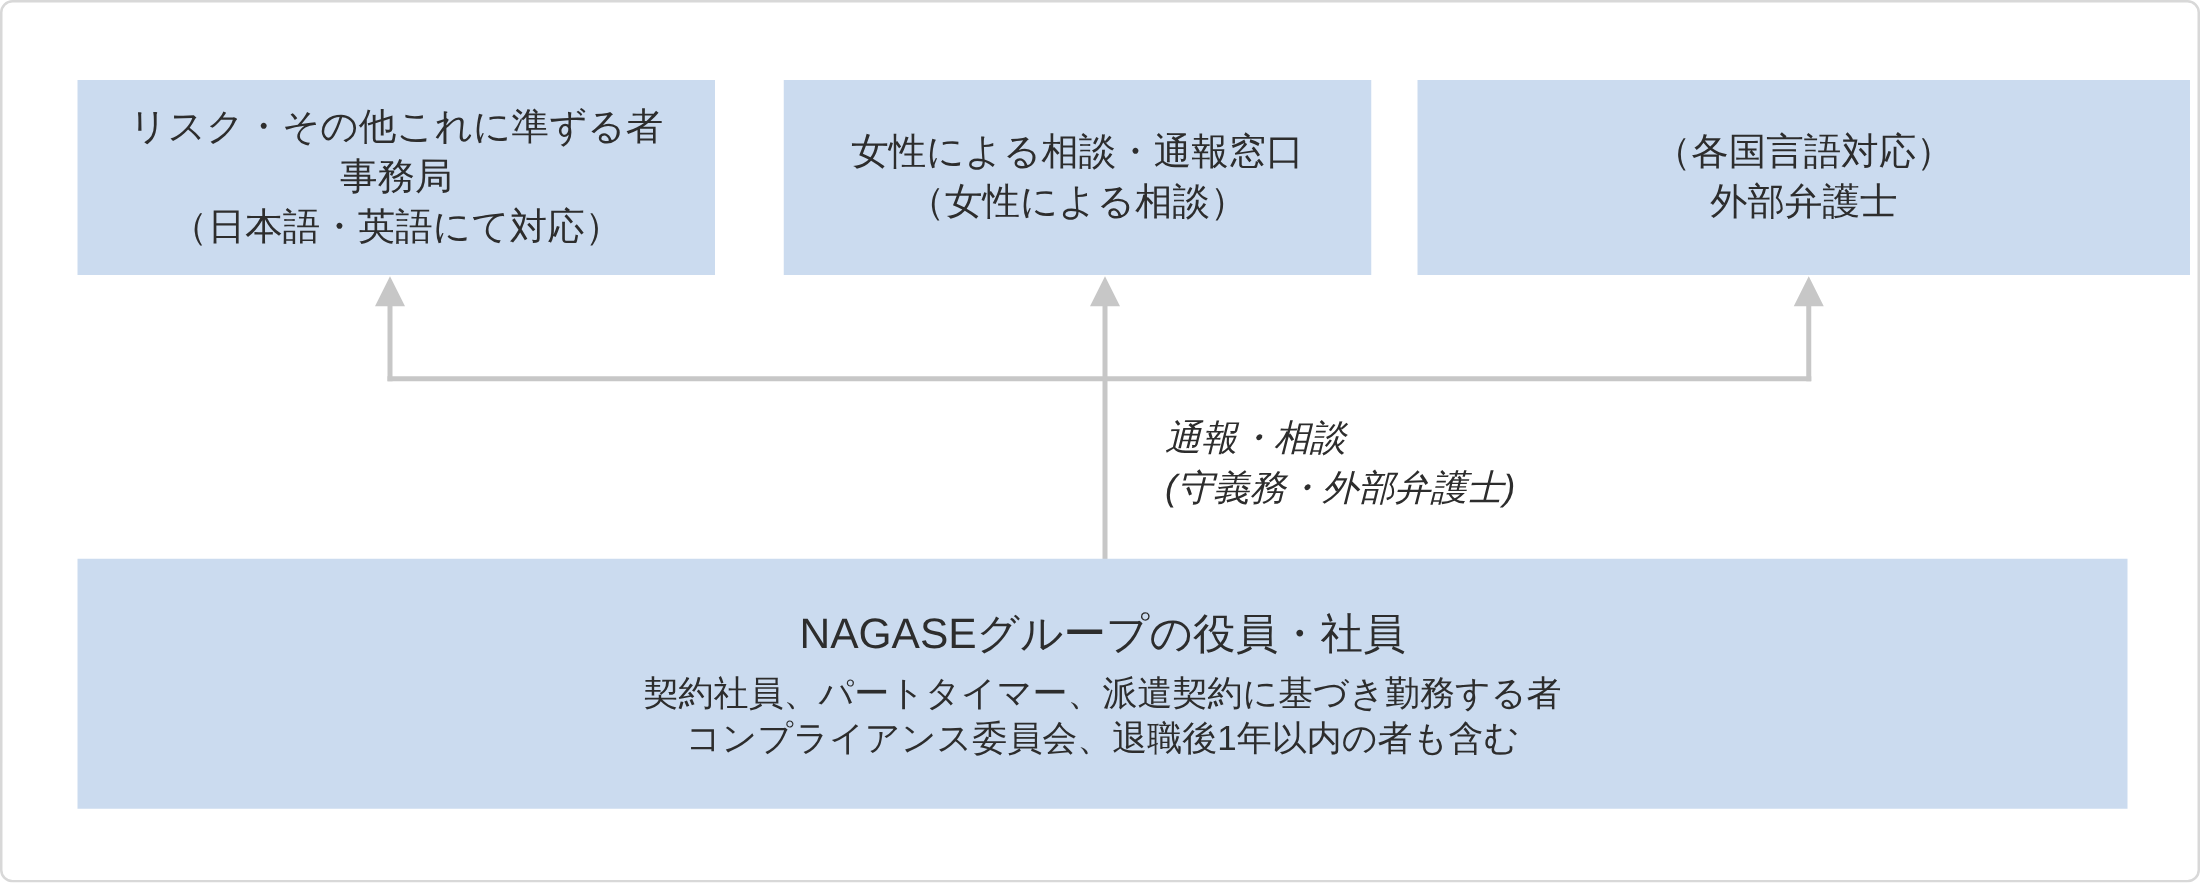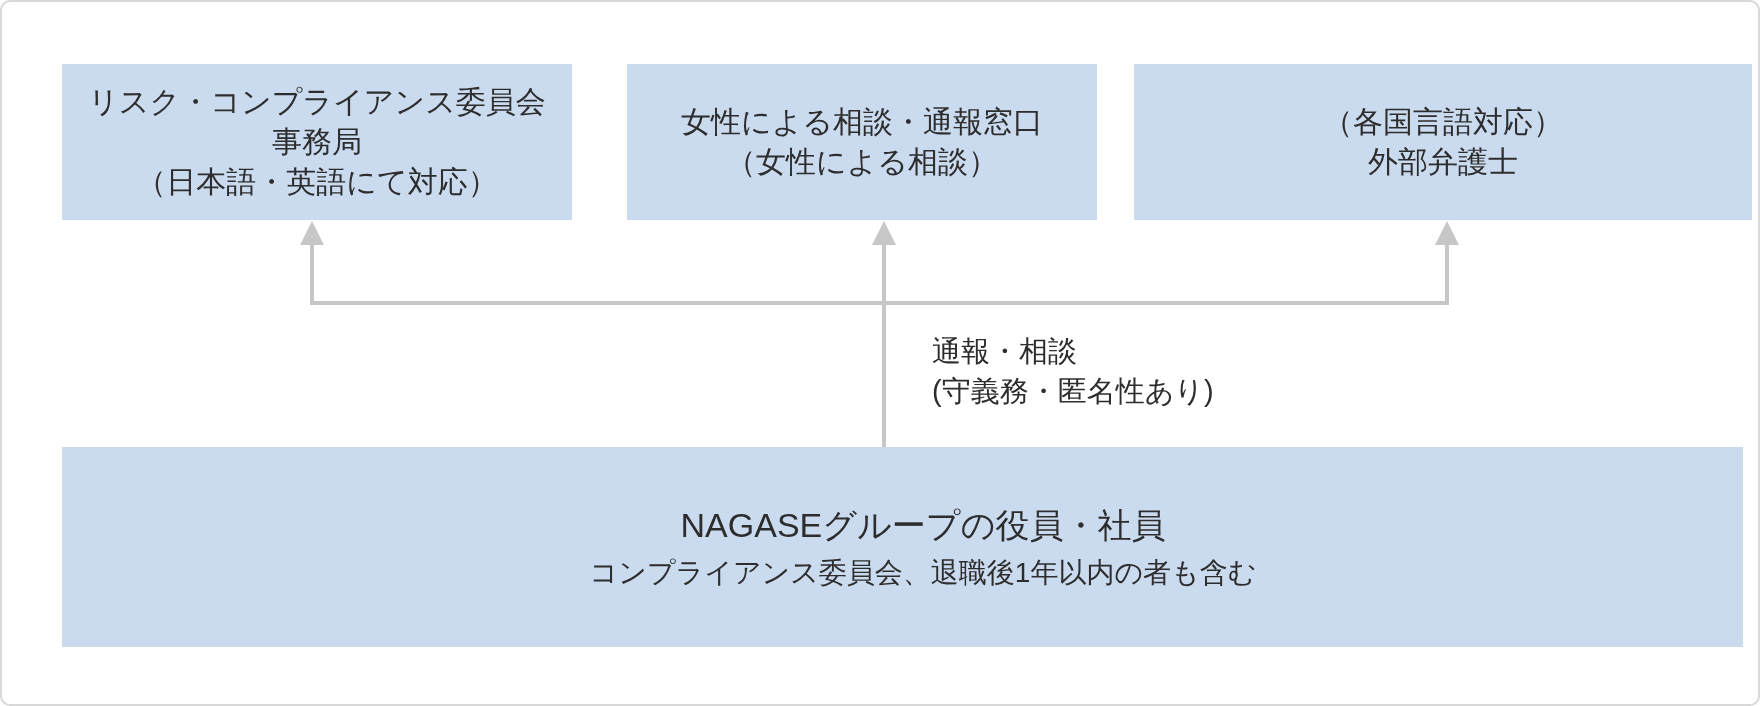--- a/index.html
+++ b/index.html
@@ -29,26 +29,26 @@
     background:var(--box-fill);
     display:flex;flex-direction:column;
     align-items:center;justify-content:center;
     text-align:center;
   }
   .channel-box{top:62px;height:156px;font-size:30px;line-height:40px;}
   .channel-box .line{display:block;white-space:nowrap;}
   .box-committee{left:60px;width:510px;}
   .box-womens{left:625px;width:470px;}
   .box-lawyer{left:1132px;width:618px;}
-  .box-source{left:60px;top:445px;width:1640px;height:200px;padding-left:41px;}
+  .box-source{left:60px;top:445px;width:1640px;height:200px;}
   .source-title{font-size:34px;line-height:44px;margin-bottom:8px;white-space:nowrap;}
   .source-note{font-size:28px;line-height:36px;white-space:nowrap;}
   .arrow-label{
     position:absolute;left:930px;top:329px;
-    font-size:29px;line-height:40px;text-align:left;
+    font-size:29px;line-height:40px;text-align:left;font-style:italic;
   }
   .arrow-label .line{display:block;white-space:nowrap;}
 </style>
 </head>
 <body>
 
 <div class="canvas">
 
   <svg class="connectors" viewBox="0 0 1760 706" xmlns="http://www.w3.org/2000/svg" aria-hidden="true">
 
@@ -58,38 +58,39 @@
     <polygon points="310,219 298,243 322,243"></polygon>
 
     <line x1="882" y1="445" x2="882" y2="240"></line>
     <polygon points="882,219 870,243 894,243"></polygon>
 
     <line x1="1445" y1="301" x2="1445" y2="240"></line>
     <polygon points="1445,219 1433,243 1457,243"></polygon>
   </svg>
 
   <div class="box channel-box box-committee">
-    <span class="line">リスク・コンプライアンス委員会</span>
+    <span class="line">リスク・その他これに準ずる者</span>
     <span class="line">事務局</span>
     <span class="line">（日本語・英語にて対応）</span>
   </div>
 
   <div class="box channel-box box-womens">
     <span class="line">女性による相談・通報窓口</span>
     <span class="line">（女性による相談）</span>
   </div>
 
   <div class="box channel-box box-lawyer">
     <span class="line">（各国言語対応）</span>
     <span class="line">外部弁護士</span>
   </div>
 
   <div class="arrow-label">
     <span class="line">通報・相談</span>
-    <span class="line">(守義務・匿名性あり)</span>
+    <span class="line">(守義務・外部弁護士)</span>
   </div>
 
   <div class="box box-source">
     <div class="source-title">NAGASEグループの役員・社員</div>
+    <div class="source-note">契約社員、パートタイマー、派遣契約に基づき勤務する者</div>
     <div class="source-note">コンプライアンス委員会、退職後1年以内の者も含む</div>
   </div>
 
 </div>
 
 </body></html>

